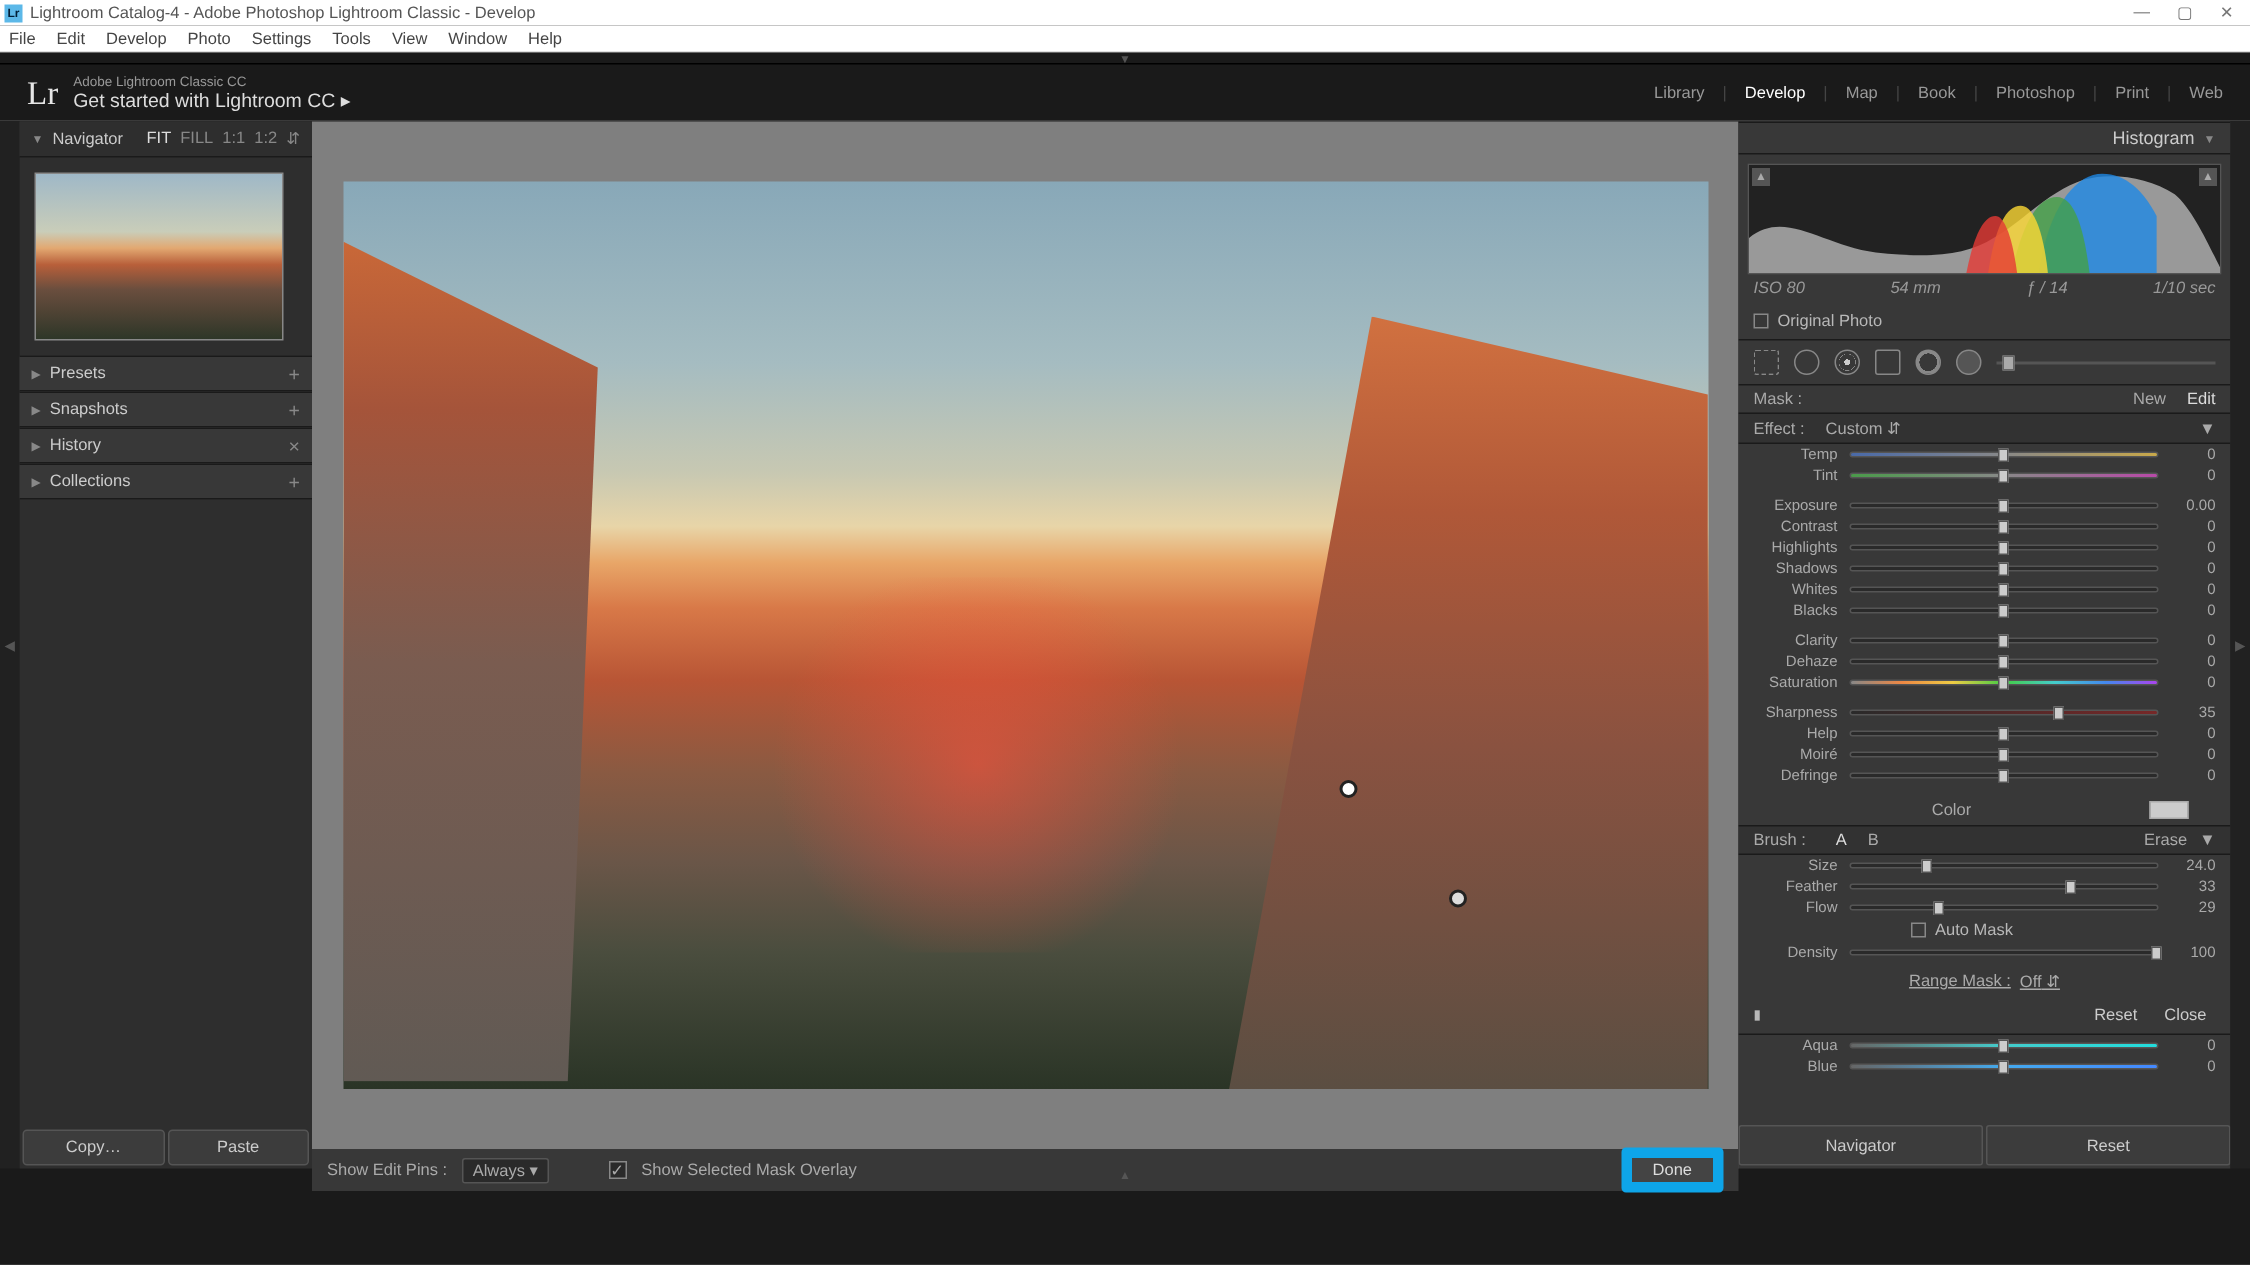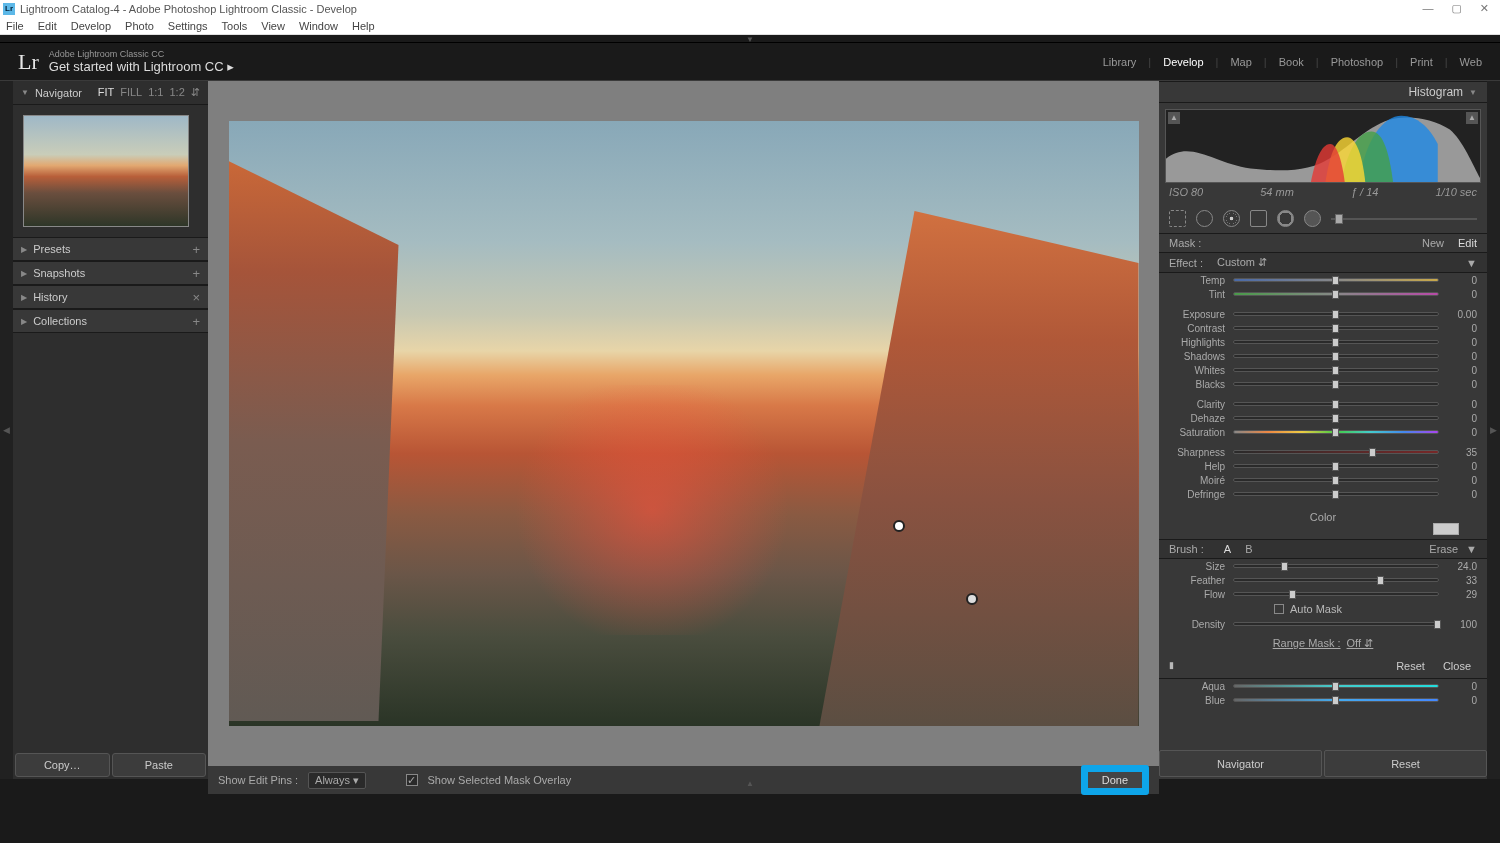--- a/index.html
+++ b/index.html
@@ -77,21 +77,21 @@
 .slider-row .track{flex:1;height:4px;background:#2a2a2a;border:1px solid #555;position:relative;border-radius:2px;}
 .slider-row .track.temp{background:linear-gradient(to right,#4a6aa8,#888,#c8a84a);}
 .slider-row .track.tint{background:linear-gradient(to right,#4a9a4a,#888,#b84aa8);}
 .slider-row .track.sat{background:linear-gradient(to right,#888,#e84,#ec4,#4c4,#4cc,#48e,#a4e);}
 .slider-row .track.sharp{background:linear-gradient(to right,#2a2a2a 0%,#772828 100%);}
 .slider-row .track.color-b{background:linear-gradient(to right,#666,#4ae,#48f);}
 .slider-row .track.color-a{background:linear-gradient(to right,#666,#4cc,#2dd);}
 .slider-row .knob{position:absolute;top:-3px;width:7px;height:9px;background:#ccc;border:1px solid #555;}
 .slider-row .val{width:30px;text-align:right;color:#aaa;font-size:10px;}
 .gap{height:6px;}
-.color-row{display:flex;align-items:center;padding:4px 10px;flex-direction:column;}
+.color-row{display:flex;align-items:center;padding:4px 10px;}
 .color-row .lbl{flex:1;text-align:center;color:#aaa;}
 .swatch{width:26px;height:12px;border:1px solid #aaa;background:#ccc;margin-left:auto;margin-right:18px;}
 .btn-row{display:flex;padding:4px 10px 6px;gap:6px;}
 .btn-row .sp{flex:1;}
 .btn-row .tbtn{color:#ccc;font-size:11px;padding:0 6px;}
 .automask{display:flex;align-items:center;gap:6px;padding:2px 10px 2px 115px;}
 .automask .chk{width:10px;height:10px;border:1px solid #888;}
 .range-row{display:flex;justify-content:center;gap:6px;padding:6px 0;color:#aaa;text-decoration:underline;}
 .prev-reset{display:flex;gap:2px;padding:0 0 2px;height:29px;}
 .prev-reset .pbtn{flex:1;background:#3c3c3c;border:1px solid #555;border-radius:2px;display:flex;align-items:center;justify-content:center;color:#ccc;}
@@ -237,20 +237,24 @@
           <path class="hist-shape hist-red" d="M120,74 C123,55 128,35 136,35 C142,35 146,55 148,74 Z"></path>
         </svg>
       </div>
       <div class="hist-meta">
         <span>ISO 80</span>
         <span>54 mm</span>
         <span>ƒ / 14</span>
         <span>1/10 sec</span>
       </div>
     </div>
+    <div class="orig-row">
+      <span class="box"></span>
+      <span>Original Photo</span>
+    </div>
     <div class="tool-row">
       <span class="ticon" style="border-style:dashed"></span>
       <span class="ticon circle"></span>
       <span class="ticon target"></span>
       <span class="ticon"></span>
       <span class="ticon vignette"></span>
       <span class="ticon circle" style="background:#555"></span>
       <div class="tool-slider">
           <div class="knob"></div>
         </div>

